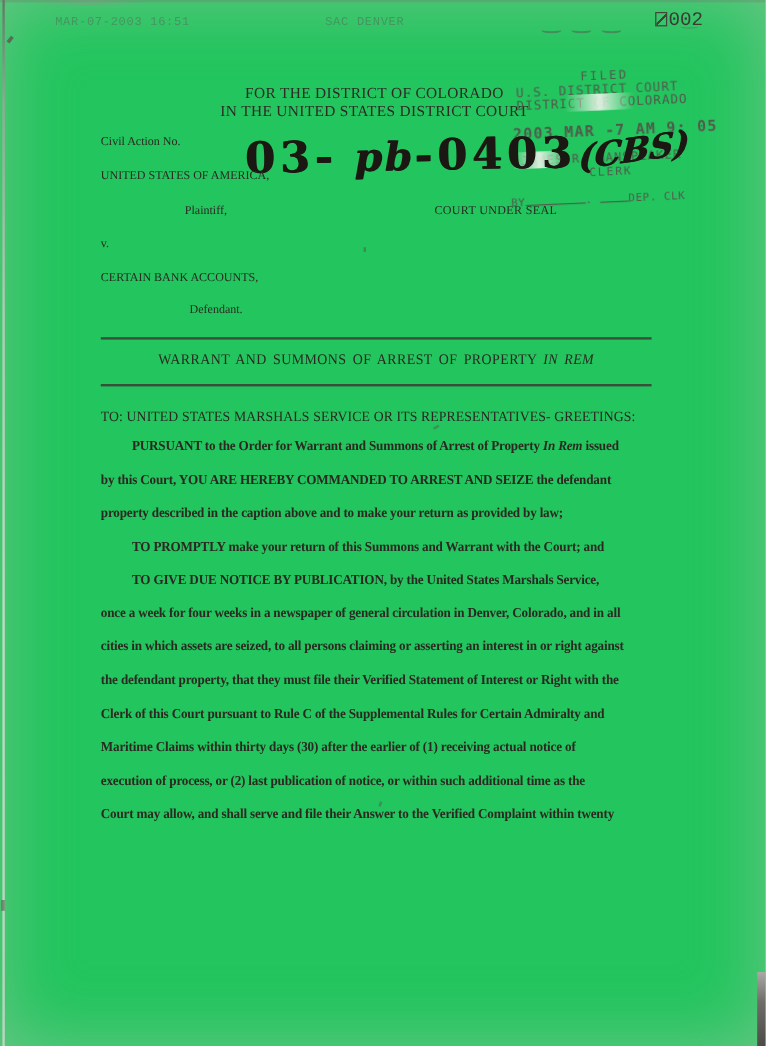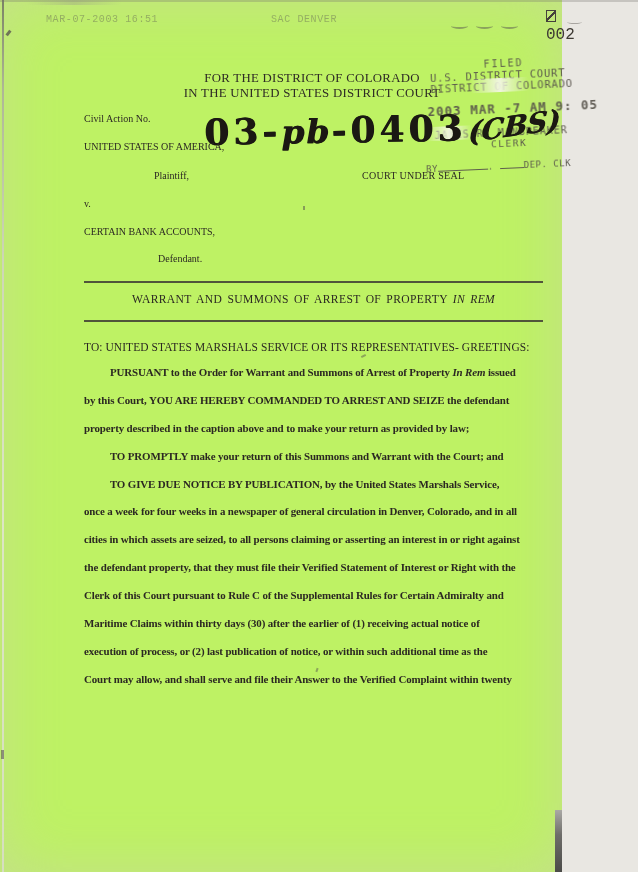--- a/index.html
+++ b/index.html
@@ -1,19 +1,19 @@
 <!DOCTYPE html>
 <html><head>
 <meta charset="utf-8">
 <style>
   html,body{margin:0;padding:0;}
   body{width:638px;height:872px;overflow:hidden;background:#e9e7e2;}
   .page{
-    position:relative;width:562px;height:872px;
-    background:#bef264;
+    position:relative;width:638px;height:872px;
+    background:#22c55e;
     box-shadow:inset 0 0 60px rgba(205,200,188,.45);
     font-family:"Liberation Serif", serif;
     color:#2c2923;
   }
   
   .edge-left{position:absolute;left:2px;top:0;width:2px;height:872px;
     background:linear-gradient(180deg,#63615d 0%,#a7a5a0 10%,#d2d0cb 30%,#e6e4df 60%,#dddbd6 100%);
     opacity:.75;}
   .edge-top{position:absolute;left:0;top:0;width:638px;height:2px;background:rgba(118,115,108,.30);}
   .corner-strip-br{position:absolute;right:0;bottom:0;width:7px;height:62px;
@@ -77,21 +77,21 @@
   .cap-seal{left:362px;top:170px;letter-spacing:.3px;}
   .cap-v{left:84px;top:198px;}
   .cap-def{left:84px;top:226px;}
   .cap-defrole{left:158px;top:253px;}
 
   
   .case-number{position:absolute;left:204px;top:108px;white-space:nowrap;
     font-family:"DejaVu Serif", serif;font-weight:bold;color:#1b1813;
     transform:rotate(-1deg);text-shadow:.7px 0 0 currentColor;}
   .case-number .big{font-size:36px;letter-spacing:4px;}
-  .case-number .judge{font-size:33px;font-style:italic;letter-spacing:2px;}
+  .case-number .judge{font-size:33px;font-style:italic;letter-spacing:2px;margin-left:14px;}
   .case-number .mag{display:inline-block;font-size:28px;font-style:italic;
     transform:rotate(-7deg) skewX(-12deg);vertical-align:4px;margin-left:2px;}
 
   
   .rule{position:absolute;left:84px;width:459px;height:2px;background:#3d3933;opacity:.85;}
   .rule-top{top:281px;} .rule-bottom{top:320px;}
   .doc-title{position:absolute;left:84px;top:292px;width:459px;text-align:center;
     font-size:12.2px;letter-spacing:.4px;word-spacing:2px;white-space:nowrap;color:#2b2822;
     transform:scaleX(.95);transform-origin:center;}
 

